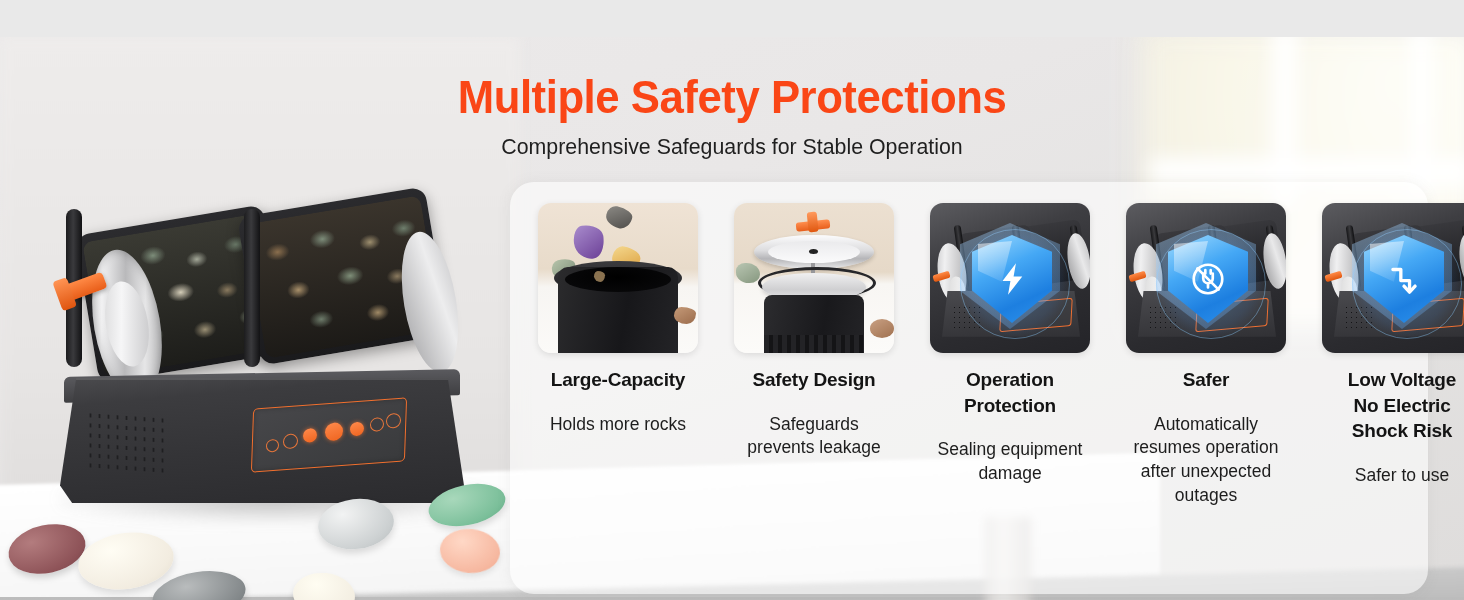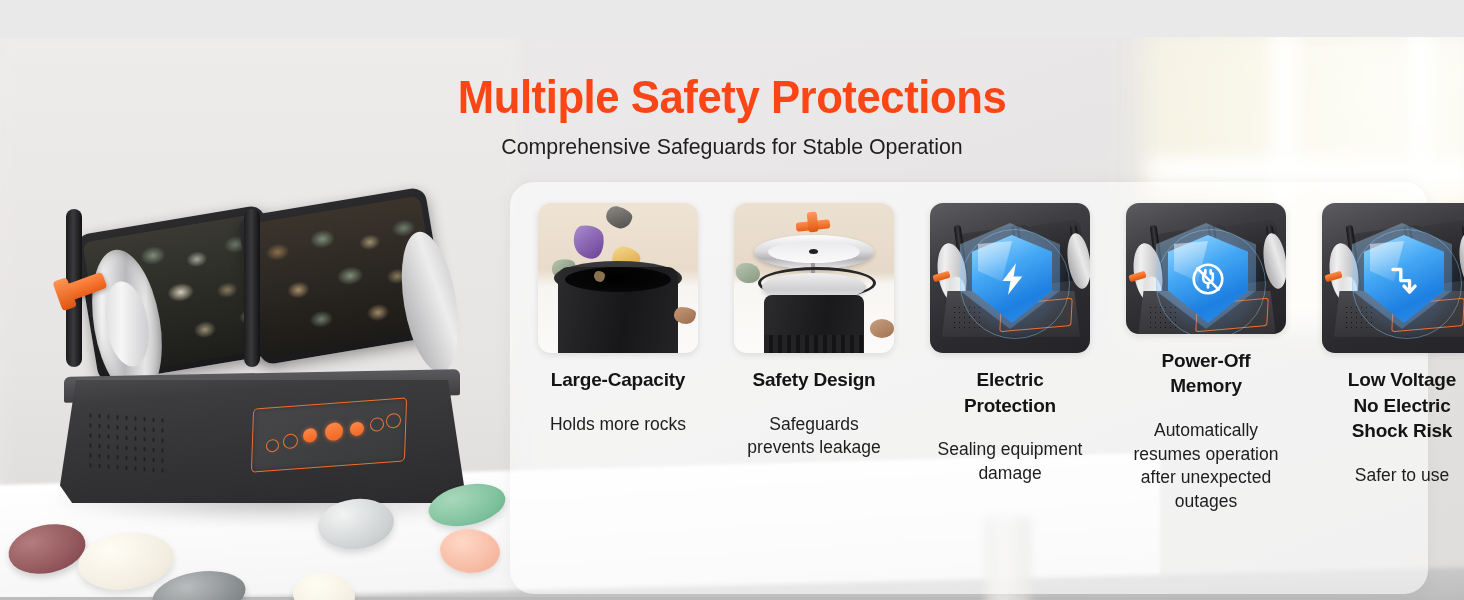--- a/index.html
+++ b/index.html
@@ -360,21 +360,21 @@
         <div class="shield-glass"></div>
         <div class="shield"></div>
         <div class="shield-gloss"></div>
         <div class="glyph">
           <svg viewBox="0 0 24 24" fill="#ffffff">
               <path d="M14.5 2 L6 13.2 H11 L9.5 22 L18.5 10.4 H13 Z"></path>
             </svg>
         </div>
       </div>
       <div class="card-title">
-        <div>Electric</div>
+        <div>Operation</div>
         <div>Protection</div>
       </div>
       <div class="card-desc">Sealing equipment damage</div>
     </div>
 
     <div class="card">
       <div class="card-img ci-dark">
         <div class="mini-tumb">
           <div class="mini-drum md2"></div>
           <div class="mini-drum md1"></div>
@@ -398,22 +398,21 @@
         <div class="glyph">
           <svg viewBox="0 0 24 24" fill="none" stroke="#ffffff" stroke-width="1.7" stroke-linecap="round">
             <circle cx="12" cy="12" r="9"></circle>
             <path d="M9 8.6v3.1a3 3 0 0 0 3 3 3 3 0 0 0 3-3V8.6"></path>
             <path d="M10.3 6.4v2.2M13.7 6.4v2.2M12 14.7v2.6"></path>
             <path d="M5.3 5.3 18.7 18.7"></path>
           </svg>
         </div>
       </div>
       <div class="card-title">
-        <div>Power-Off</div>
-        <div>Memory</div>
+        <div>Safer</div>
       </div>
       <div class="card-desc">Automatically resumes operation after unexpected outages</div>
     </div>
 
     <div class="card">
       <div class="card-img ci-dark">
         <div class="mini-tumb">
           <div class="mini-drum md2"></div>
           <div class="mini-drum md1"></div>
           <div class="mini-ring mr1"></div>

